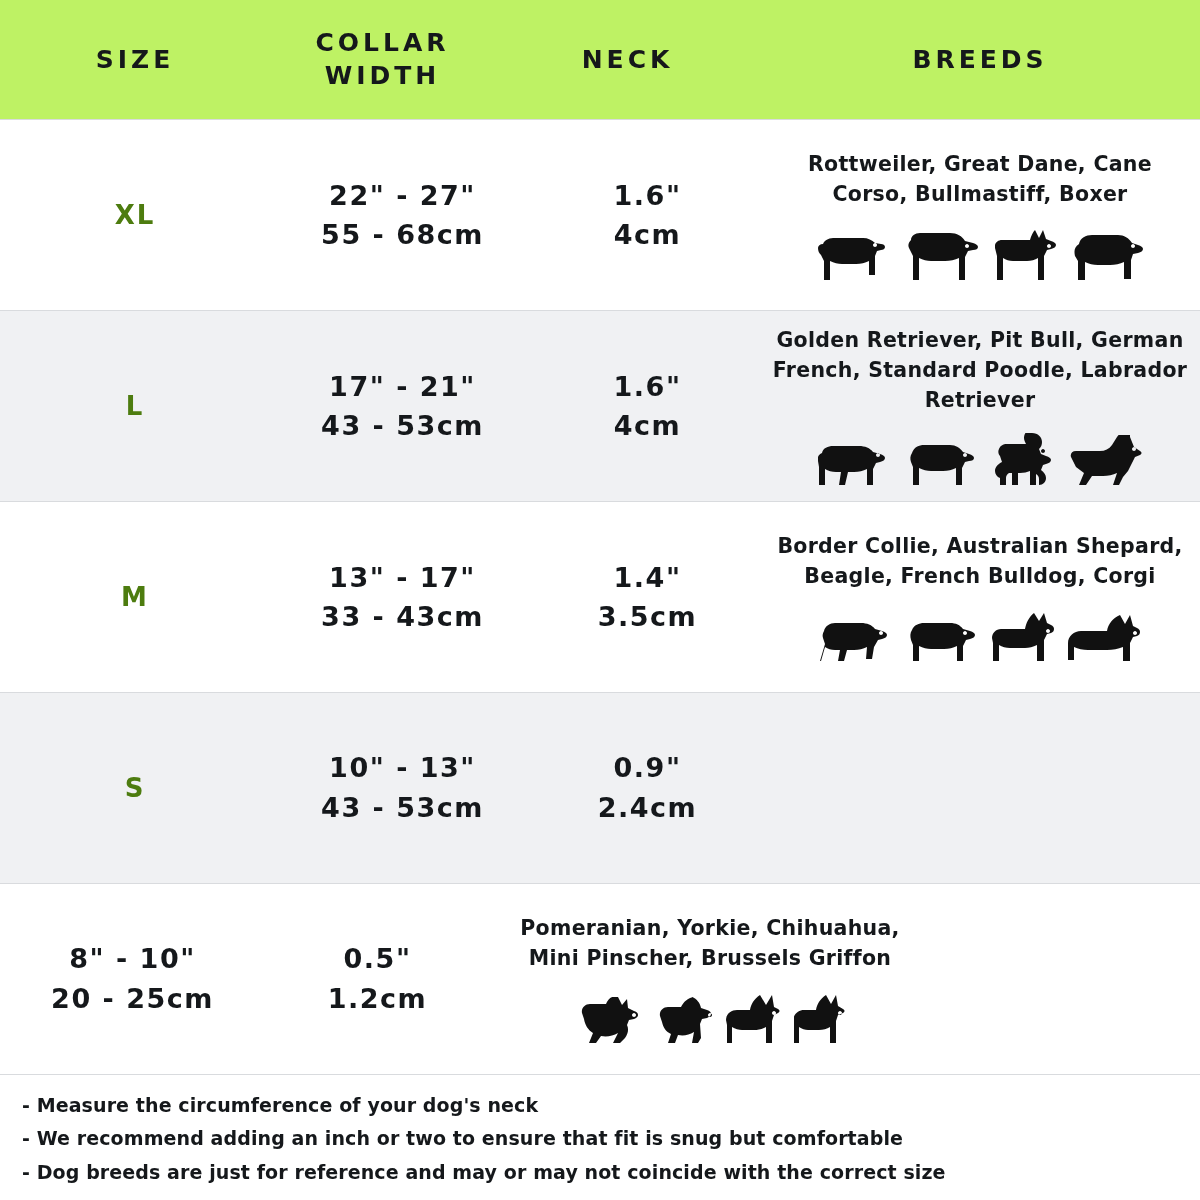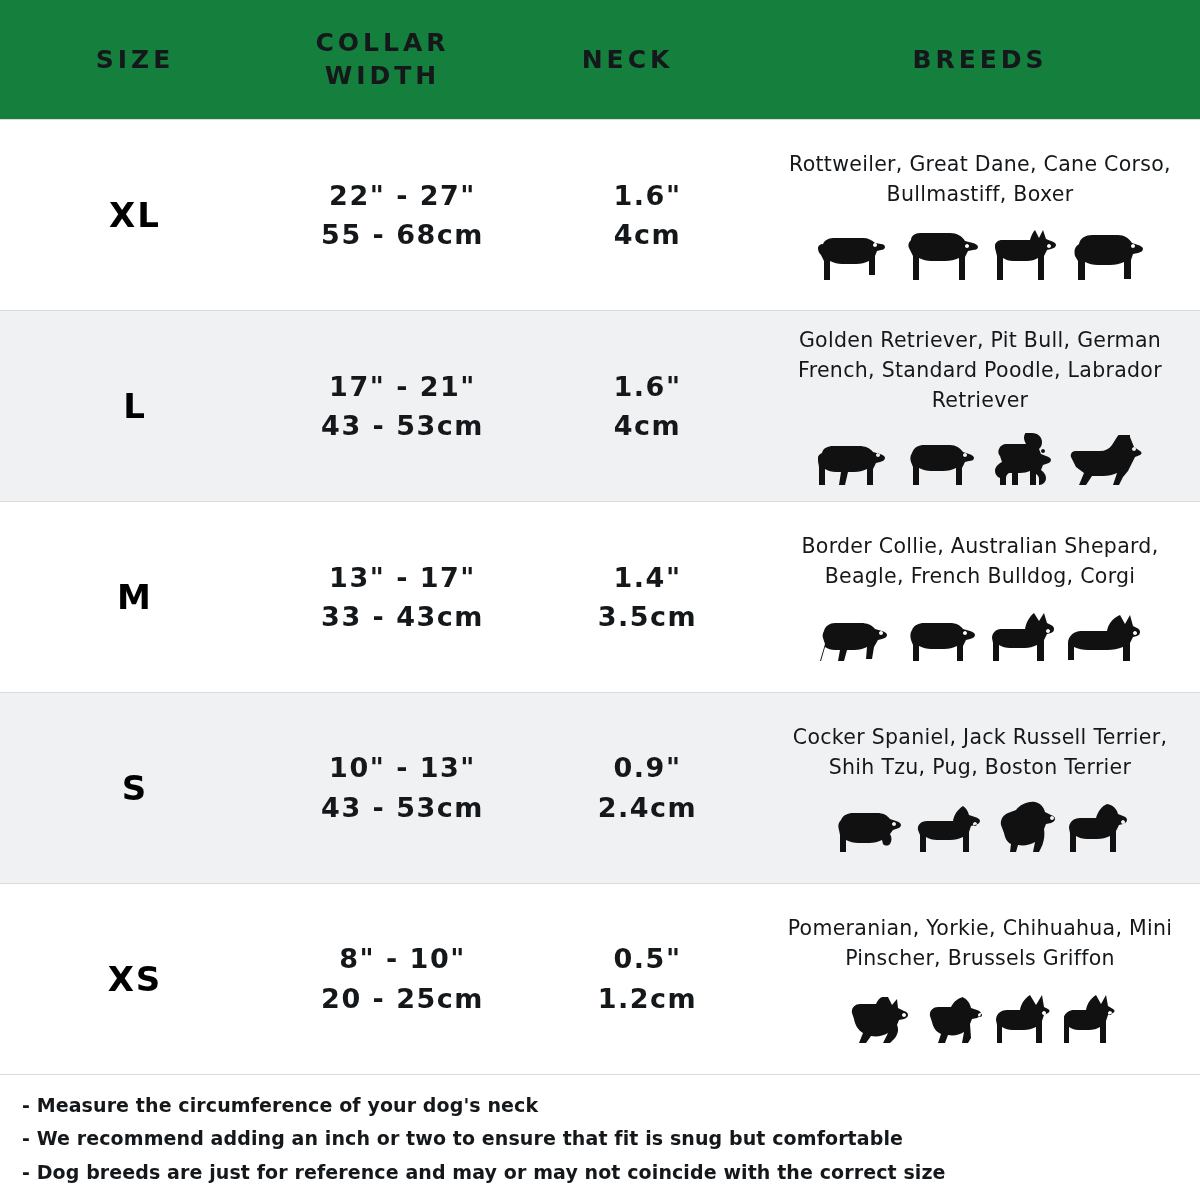--- a/index.html
+++ b/index.html
@@ -18,21 +18,21 @@
     width: 1200px;
     height: 1200px;
     display: flex;
     flex-direction: column;
     box-sizing: border-box;
   }
   
   .header-row {
     display: flex;
     height: 122px;
-    background: #15803d;
+    background: #bef264;
     align-items: center;
   }
   .col-size   { width: 270px; }
   .col-neck   { width: 265px; }
   .col-width  { width: 225px; }
   .col-breeds { width: 440px; }
 
   .header-cell {
     text-align: center;
     font-weight: bold;
@@ -52,43 +52,43 @@
   }
   .row.shaded { background: #f0f1f3; }
   .row.plain  { background: #ffffff; }
 
   .cell {
     box-sizing: border-box;
     padding: 0 6px;
     text-align: center;
   }
   .size-label {
-    font-size: 34px;
+    font-size: 26px;
     font-weight: bold;
     letter-spacing: 2px;
-    color: #000000;
+    color: #4d7c0f;
   }
   .measure {
     font-size: 27px;
     font-weight: bold;
     letter-spacing: 1.5px;
     line-height: 1.45;
     color: #15181b;
     white-space: pre-line;
   }
   .breeds-cell {
     display: flex;
     flex-direction: column;
     align-items: center;
     justify-content: center;
     padding: 4px 10px;
   }
   .breeds-text {
     font-size: 20.5px;
-    font-weight: normal;
+    font-weight: bold;
     line-height: 1.45;
     color: #15181b;
     text-align: center;
     letter-spacing: 0.3px;
   }
   .silhouettes {
     display: flex;
     align-items: flex-end;
     justify-content: center;
     gap: 14px;
@@ -198,41 +198,23 @@
       </div>
     </div>
   </div>
 
   <div class="row shaded" style="height:196px">
     <div class="cell col-size size-label">S</div>
     <div class="cell col-neck measure">10" - 13"
 43 - 53cm</div>
     <div class="cell col-width measure">0.9"
 2.4cm</div>
-    <div class="cell col-breeds breeds-cell">
-      <div class="breeds-text">Cocker Spaniel, Jack Russell Terrier, Shih Tzu, Pug, Boston Terrier</div>
-      <div class="silhouettes">
-        <svg width="70" height="46" viewBox="0 0 70 46">
-            <path fill="#111" d="M8 14c2-5 7-7 12-7h24c6 0 10 2 13 6l6 2c3 1 5 2 5 4s-2 3-5 4l-3 1-3 4c2 3 2 7 0 10-2 2-5 2-7 0l-1-4c-4 2-8 3-13 3H25c-4 0-8-1-12-3v12H7V29l-1-5c-1-4-1-7 2-10zm53 6c1 0 2-1 2-2s-1-2-2-2-2 1-2 2 1 2 2 2z"></path>
-          </svg>
-        <svg width="66" height="46" viewBox="0 0 66 46">
-            <path fill="#111" d="M46 0c3 2 5 5 6 9l6 2c3 1 5 2 5 4s-2 3-5 4l-4 1-2 6v20h-6V31c-4 2-8 3-13 3H20c-4 0-8-1-11-3v15H3V29l-2-5c-1-5 3-9 9-9h26c1-6 4-11 10-15zm12 20c1 0 2-1 2-2s-1-2-2-2-2 1-2 2 1 2 2 2z"></path>
-          </svg>
-        <svg width="58" height="52" viewBox="0 0 58 52">
-            <path fill="#111" d="M38 2c5 1 9 5 10 10l6 3c3 1 4 2 4 4s-2 3-4 4l-5 1-2 5c1 6 0 13-3 19l-2 4h-6l2-10c-5 3-11 4-17 3l-2 7H13l1-8c-4-2-6-6-7-11l-3-8c-1-5 2-10 7-12l8-3c4-5 11-9 19-8zm17 18c1 0 2-1 2-2s-1-2-2-2-2 1-2 2 1 2 2 2z"></path>
-          </svg>
-        <svg width="58" height="48" viewBox="0 0 58 48">
-            <path fill="#111" d="M38 0c6 1 10 5 11 10l5 2c3 1 4 2 4 4s-2 3-4 4l-4 1-3 6v21h-6V32c-4 2-8 3-13 3H18c-4 0-8-1-11-3v16H1V29l-1-5c0-6 5-10 11-10h16c2-7 6-12 11-14zm16 20c1 0 2-1 2-2s-1-2-2-2-2 1-2 2 1 2 2 2z"></path>
-          </svg>
-      </div>
-    </div>
   </div>
 
   <div class="row plain" style="height:196px">
-    <div class="cell col-size size-label">XS</div>
     <div class="cell col-neck measure">8" - 10"
 20 - 25cm</div>
     <div class="cell col-width measure">0.5"
 1.2cm</div>
     <div class="cell col-breeds breeds-cell">
       <div class="breeds-text">Pomeranian, Yorkie, Chihuahua, Mini Pinscher, Brussels Griffon</div>
       <div class="silhouettes">
         <svg width="64" height="46" viewBox="0 0 64 46">
             <path fill="#111" d="M44 0l4 8 5-6 1 9 6 3c3 1 4 2 4 4s-2 3-4 4l-5 1-2 5c2 4 1 9-2 13l-5 5h-7l5-10c-5 3-11 4-17 3l-5 7h-7l4-10c-5-3-8-8-9-14l-2-6c-1-5 3-9 8-9h16c2-5 6-9 12-7zm16 20c1 0 2-1 2-2s-1-2-2-2-2 1-2 2 1 2 2 2z"></path>
           </svg>

